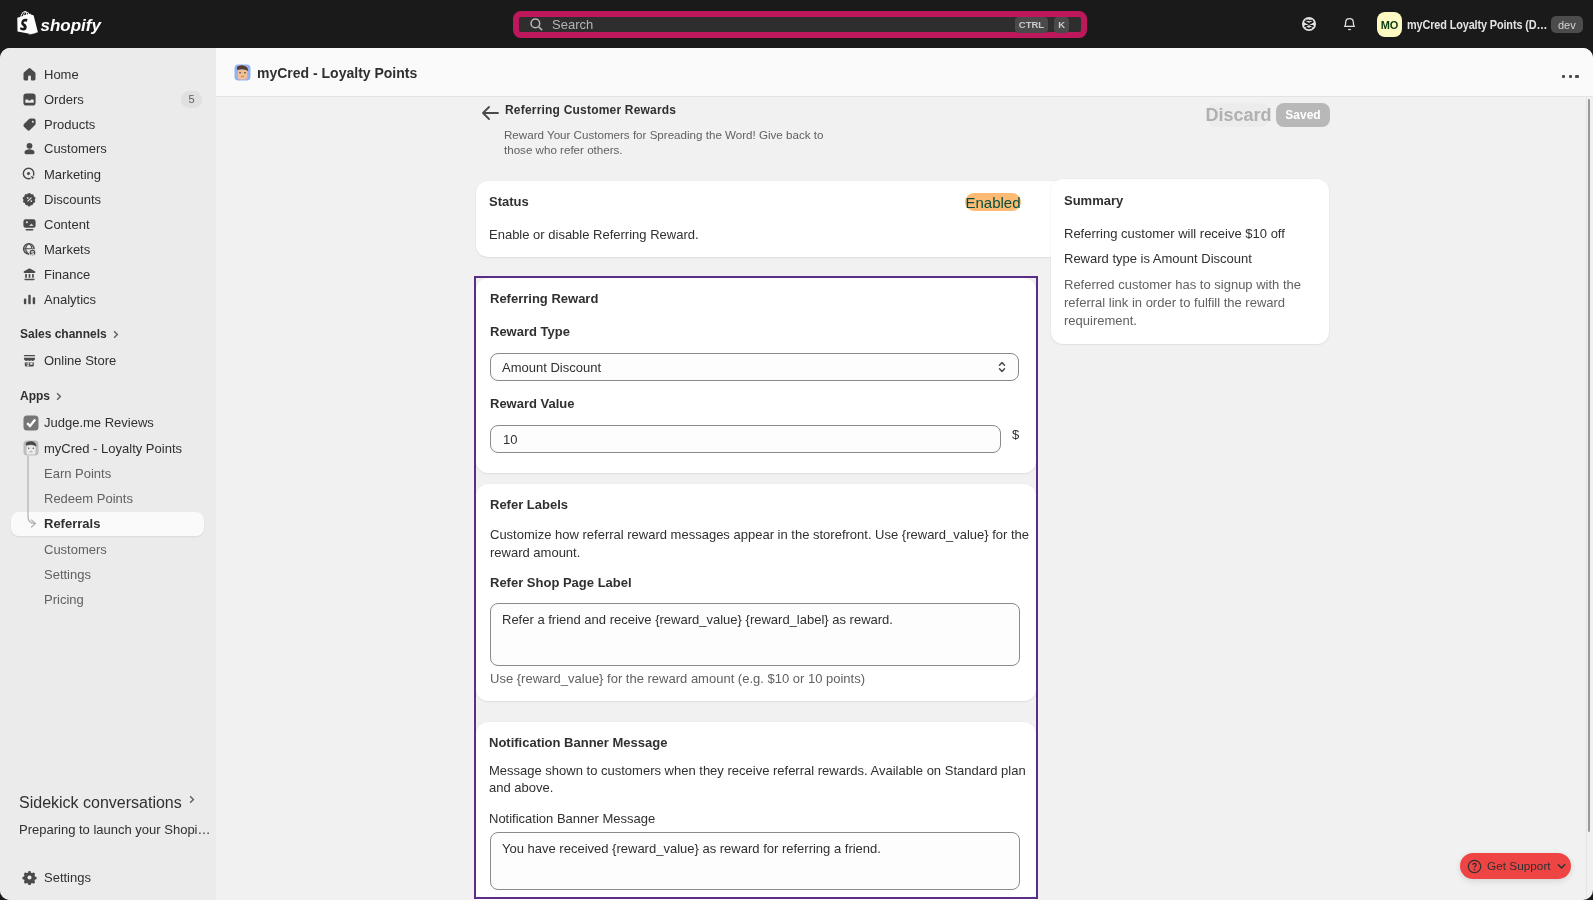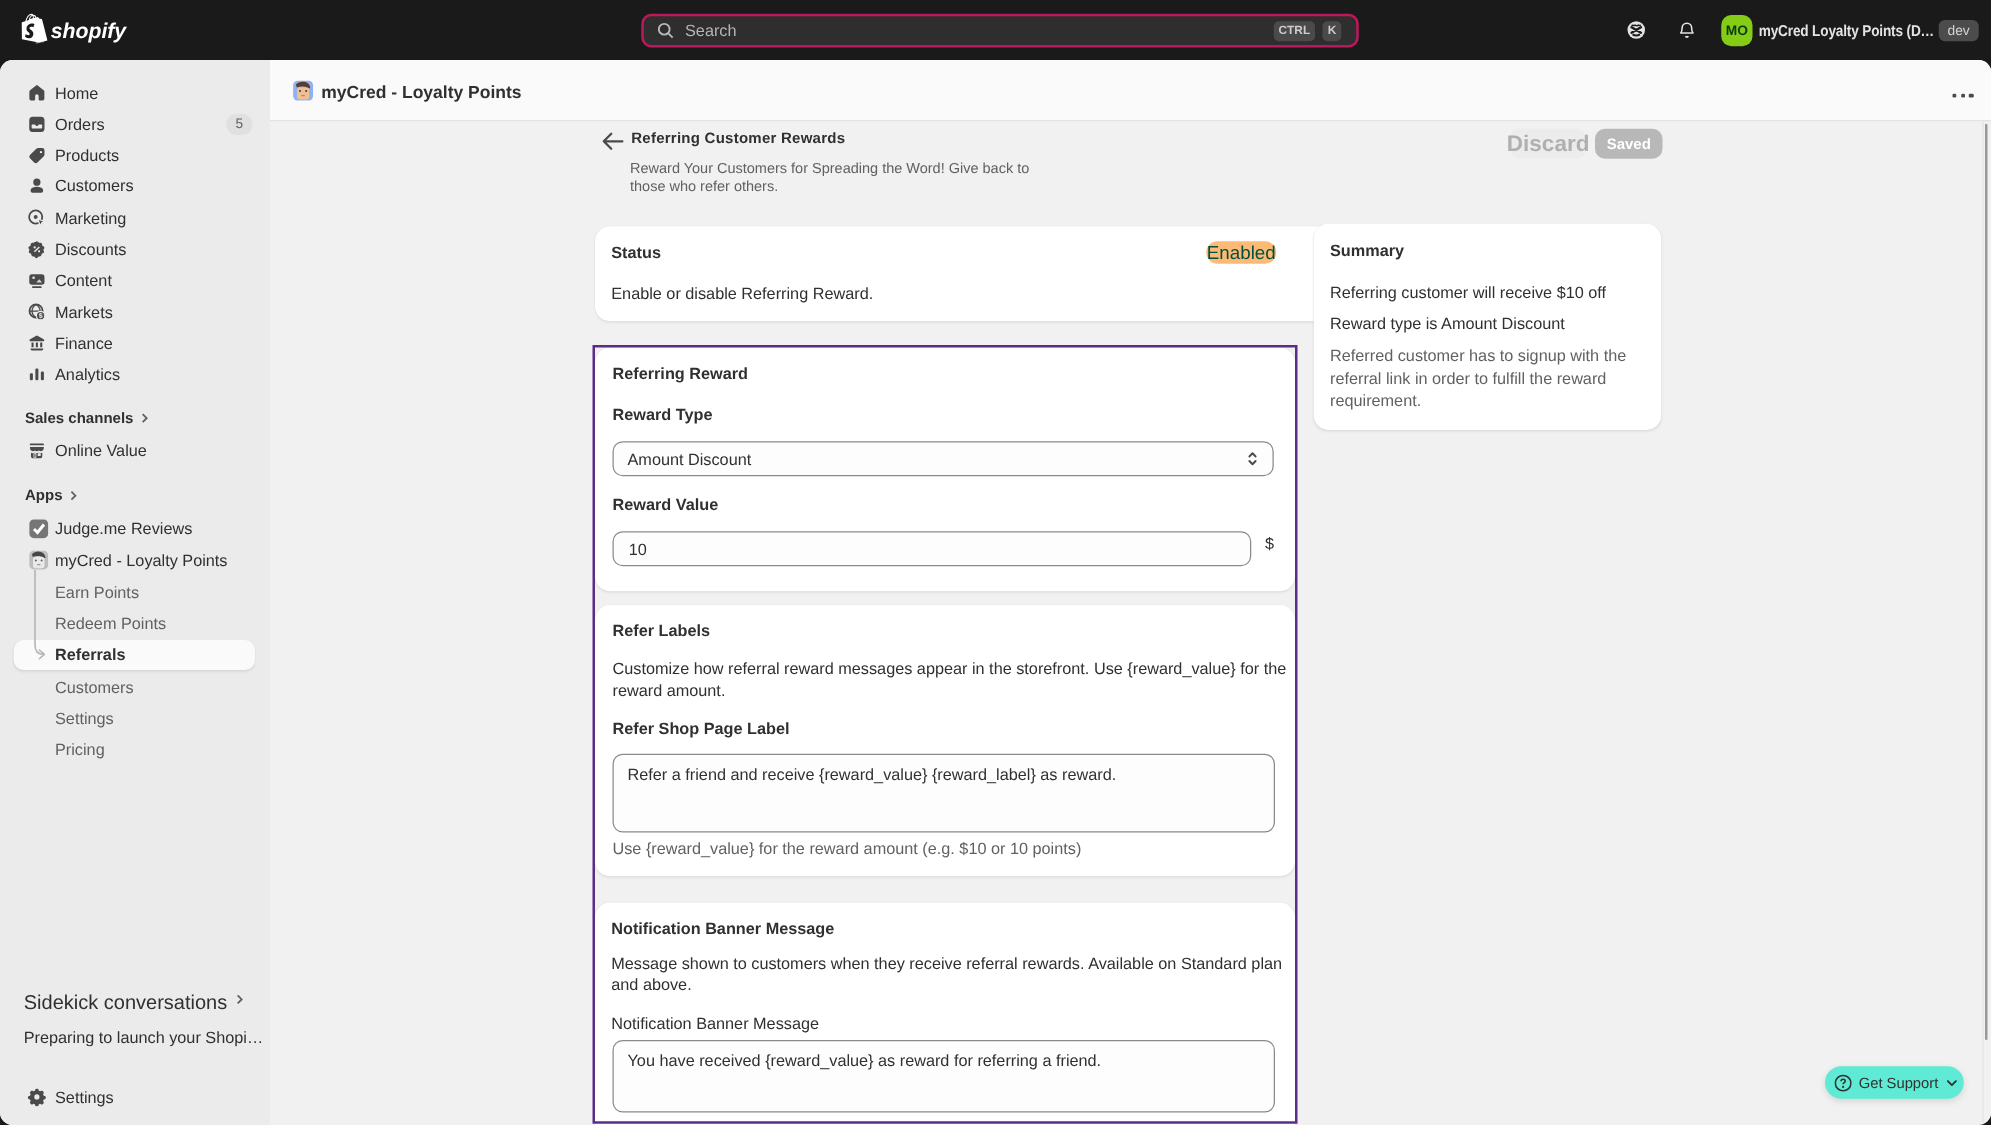--- a/index.html
+++ b/index.html
@@ -4,27 +4,27 @@
 <style>
 * { margin:0; padding:0; box-sizing:border-box; }
 html,body { width:1593px; height:900px; overflow:hidden; background:#1a1a1a;
   font-family:"Liberation Sans", sans-serif; }
 .abs { position:absolute; }
 
 
 #topbar { position:absolute; top:0; left:0; width:1593px; height:48px; background:#1a1a1a; }
 #logo { position:absolute; left:17px; top:10px; }
 #search { position:absolute; left:513px; top:11px; width:574px; height:27px;
-  background:#2e2e2e; border:2px solid #be185d; border-radius:8px;
+  background:#2e2e2e; border:6px solid #be185d; border-radius:8px;
   display:flex; align-items:center; color:#b5b5b5; font-size:13px; font-weight:500; }
 #search .mag { margin-left:10px; margin-right:8px; }
 .kbd { background:#4a4a4a; color:#cccccc; font-size:9.5px; font-weight:bold;
   border-radius:4px; padding:2.5px 4px; line-height:11px; }
 #topright { }
-#avatar { width:25px; height:25px; border-radius:8px; background:#84cc16;
+#avatar { width:25px; height:25px; border-radius:8px; background:#fef9c3;
   color:#083c0c; font-size:11px; font-weight:bold; display:flex; align-items:center; justify-content:center; }
 #storename { color:#e3e3e3; font-size:12.6px; font-weight:bold; white-space:nowrap; letter-spacing:-0.15px; transform:scaleX(0.865); transform-origin:0 50%; }
 #devbadge { background:#4c4c4c; color:#d4d4d4; font-size:11px; border-radius:5px;
   padding:2.5px 7px; }
 
 
 #frame { position:absolute; top:48px; left:0; width:1593px; height:852px;
   background:#f1f1f1; border-radius:10px; overflow:hidden; }
 
 
@@ -179,21 +179,21 @@
     <div class="nav-head" style="top:279px">Sales channels&nbsp;<svg width="11" height="11" viewBox="0 0 12 12" fill="none" stroke="#616161" stroke-width="1.6">
           <path d="M4.5 2.5 L8 6 L4.5 9.5"></path>
         </svg></div>
     <div class="nav-item" style="top:299.5px">
       <svg width="15" height="15" viewBox="0 0 16 16" fill="#4a4a4a">
           <path d="M2 2.8c0-.4.3-.8.8-.8h10.4c.4 0 .8.3.8.8v.7H2v-.7zM2 5h12l-.4 2.3a2.6 2.6 0 0 1-2.2 1.2c-.6 0-1.2-.3-1.7-.7-.4.4-1 .7-1.7.7s-1.3-.3-1.7-.7c-.4.4-1 .7-1.7.7A2.6 2.6 0 0 1 2.4 7.3L2 5zm1 4.9c.4.2.9.3 1.4.3.6 0 1.2-.1 1.7-.4.5.3 1.1.4 1.7.4.6 0 1.2-.1 1.7-.4.5.3 1.1.4 1.7.4.5 0 1-.1 1.4-.3v3.2a1.3 1.3 0 0 1-1.3 1.3H4.3A1.3 1.3 0 0 1 3 13.1V9.9z"></path>
           <rect x="5.1" y="10.3" width="2.4" height="3.8" fill="#ebebeb" rx=".4"></rect>
           <rect x="5.8" y="11" width="1" height="2.4" fill="#4a4a4a"></rect>
           <rect x="8.7" y="10.3" width="2.6" height="2.2" fill="#ebebeb" rx=".4"></rect>
         </svg>
-      <span class="lbl">Online Value</span>
+      <span class="lbl">Online Store</span>
     </div>
     <div class="nav-head" style="top:341px">Apps&nbsp;<svg width="11" height="11" viewBox="0 0 12 12" fill="none" stroke="#616161" stroke-width="1.6">
           <path d="M4.5 2.5 L8 6 L4.5 9.5"></path>
         </svg></div>
     <div class="nav-item" style="top:362px">
       <svg width="16" height="16" viewBox="0 0 16 16" style="left:23px">
           <rect x="0.5" y="0.5" width="15" height="15" rx="3.5" fill="#767676"></rect>
           <path d="M4.2 8.2 L7 11 L12.2 4.6" stroke="#ffffff" stroke-width="2.4" fill="none"></path>
         </svg>
       <span class="lbl">Judge.me Reviews</span>
@@ -314,21 +314,21 @@
       <div class="field" style="left:14px; top:110px; width:530px; height:58px;">
         <span style="position:absolute; left:11px; top:8px;">You have received {reward_value} as reward for referring a friend.</span>
       </div>
     </div>
 
     <div class="abs" style="left:257.5px; top:178.5px; width:564px; height:623px; border:2px solid #5c2d87; pointer-events:none;"></div>
 
     <div class="abs" style="left:1369.5px; top:0; width:1px; height:803px; background:#e4e4e4;"></div>
     <div class="abs" style="left:1371.5px; top:2px; width:2.5px; height:733px; background:#999999; border-radius:2px;"></div>
 
-    <div class="abs" style="left:1244px; top:756px; width:111px; height:26px; background:#5eead4; border-radius:14px; box-shadow:0 2px 6px rgba(0,0,0,.12); display:flex; align-items:center;">
+    <div class="abs" style="left:1244px; top:756px; width:111px; height:26px; background:#ef4444; border-radius:14px; box-shadow:0 2px 6px rgba(0,0,0,.12); display:flex; align-items:center;">
       <svg style="margin-left:7px" width="15" height="15" viewBox="0 0 16 16" fill="none" stroke="#303030" stroke-width="1.3">
           <circle cx="8" cy="8" r="6.6"></circle>
           <path d="M6.2 6.3 C6.2 5.2 7 4.6 8 4.6 C9 4.6 9.8 5.3 9.8 6.2 C9.8 7.7 8 7.6 8 9"></path>
           <circle cx="8" cy="11.2" r="0.9" fill="#303030" stroke="none"></circle>
         </svg>
       <span style="margin-left:5px; font-size:11.8px; font-weight:500; color:#303030; white-space:nowrap;">Get Support</span>
       <svg style="margin-left:5px" width="11" height="11" viewBox="0 0 12 12" fill="none" stroke="#303030" stroke-width="1.6" stroke-linecap="round" stroke-linejoin="round">
           <path d="M2.5 4.2 L6 7.7 L9.5 4.2"></path>
         </svg>
     </div>

